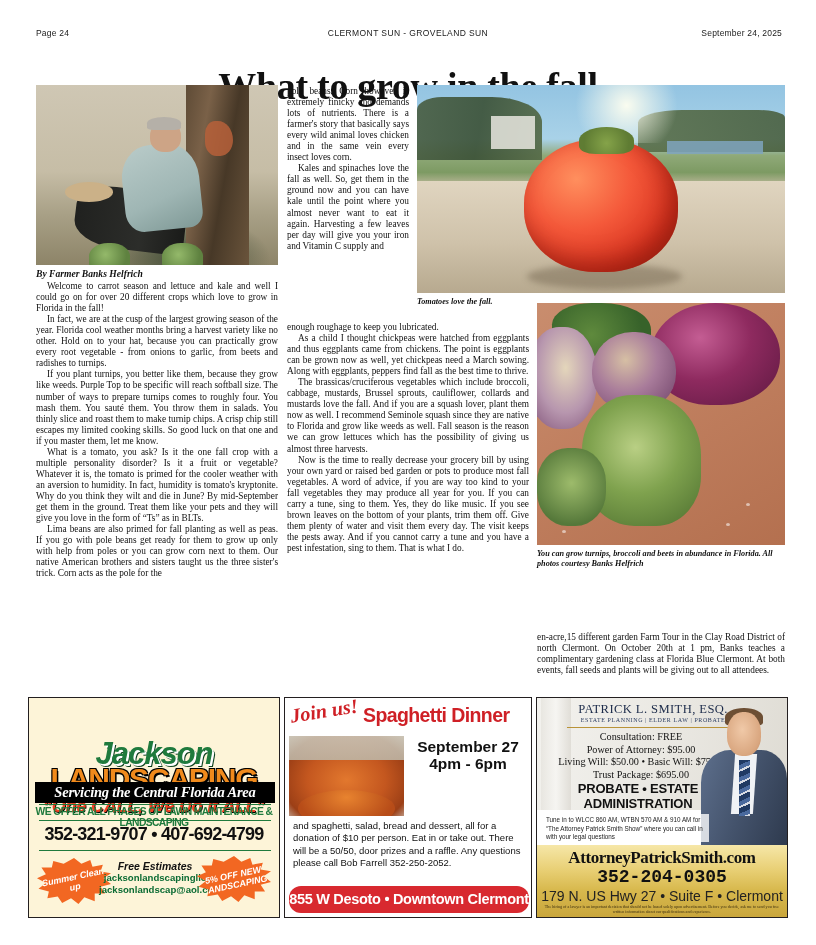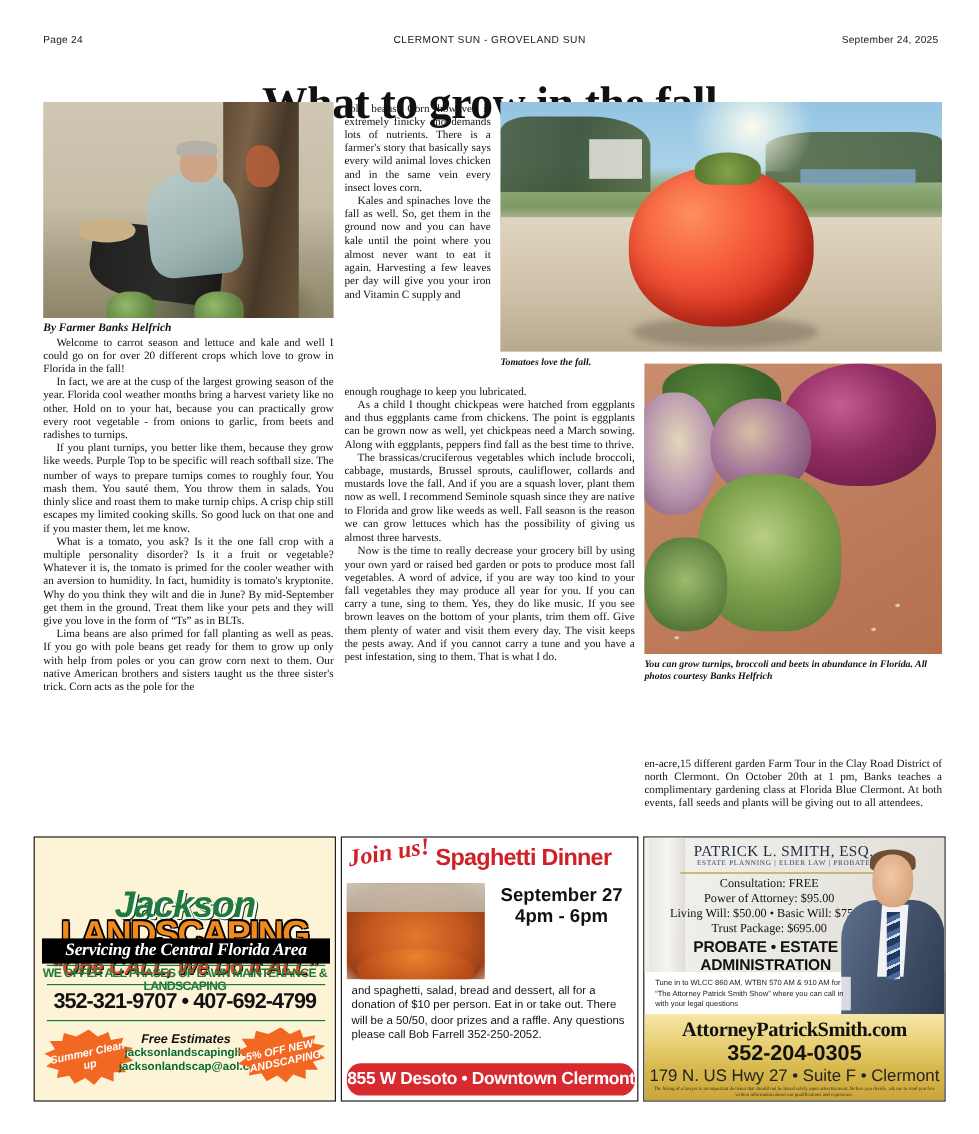--- a/index.html
+++ b/index.html
@@ -286,21 +286,21 @@
   .sp-body {
     position:absolute; left:122px; top:78px; width:122px;
     font-family:"Liberation Sans", sans-serif; font-size:9.5px; line-height:12.4px; color:#111;
   }
   .sp-body2 {
     position:absolute; left:8px; top:122px; width:234px;
     font-family:"Liberation Sans", sans-serif; font-size:9.5px; line-height:12.4px; color:#111;
   }
   .sp-footer {
     position:absolute; left:4px; bottom:4px; width:240px; height:27px;
-    background:#d8292f; color:#fff; text-align:right;
+    background:#d8292f; color:#fff; text-align:center;
     font-family:"Liberation Sans", sans-serif; font-weight:bold; font-size:14.5px;
     line-height:27px; letter-spacing:-.3px;border-radius:12px;
   }
 
   
   .ad-smith { left:536px; top:697px; width:252px; height:221px; background:#fff; }
   .ps-top {
     position:absolute; left:0; top:0; width:100%; height:112px;
     background:linear-gradient(105deg,#f3f2ee 0%, #e9e7e1 55%, #dedbd3 100%);
   }
@@ -365,21 +365,21 @@
     position:absolute; left:0; bottom:0; width:100%; height:72px;
     background:linear-gradient(to bottom,#f6e7a8 0%, #e8cf74 35%, #d8b94e 62%, #c9a63c 100%);
   }
   .ps-url {
     position:absolute; left:0; top:3px; width:100%; text-align:center;
     font-family:"Liberation Serif", serif; font-weight:bold; font-size:17px;
     color:#111; letter-spacing:-.4px;
   }
   .ps-phone {
     position:absolute; left:0; top:22px; width:100%; text-align:center;
-    font-family:Liberation Sans, sans-serif; font-weight:bold; font-size:18px; color:#111;
+    font-family:Liberation Mono, monospace; font-weight:bold; font-size:18px; color:#111;
   }
   .ps-addr {
     position:absolute; left:0; top:43px; width:100%; text-align:center;
     font-family:"Liberation Sans", sans-serif; font-size:14px; color:#222;
   }
   .ps-disc {
     position:absolute; left:6px; bottom:2px; width:238px; text-align:center;
     font-family:"Liberation Serif", serif; font-size:4.1px; line-height:5.6px; color:#3a2d10;
   }
 </style>

